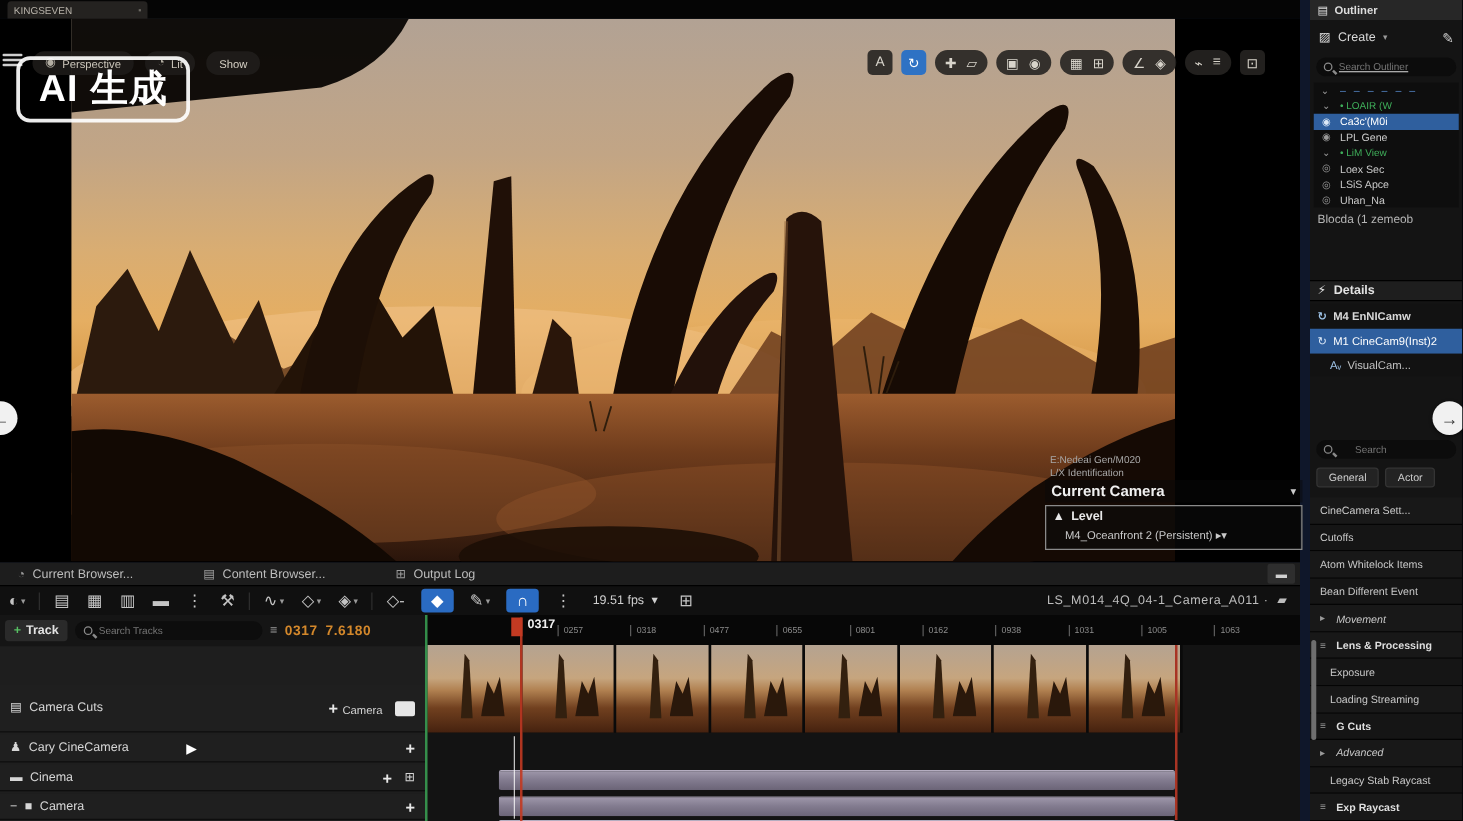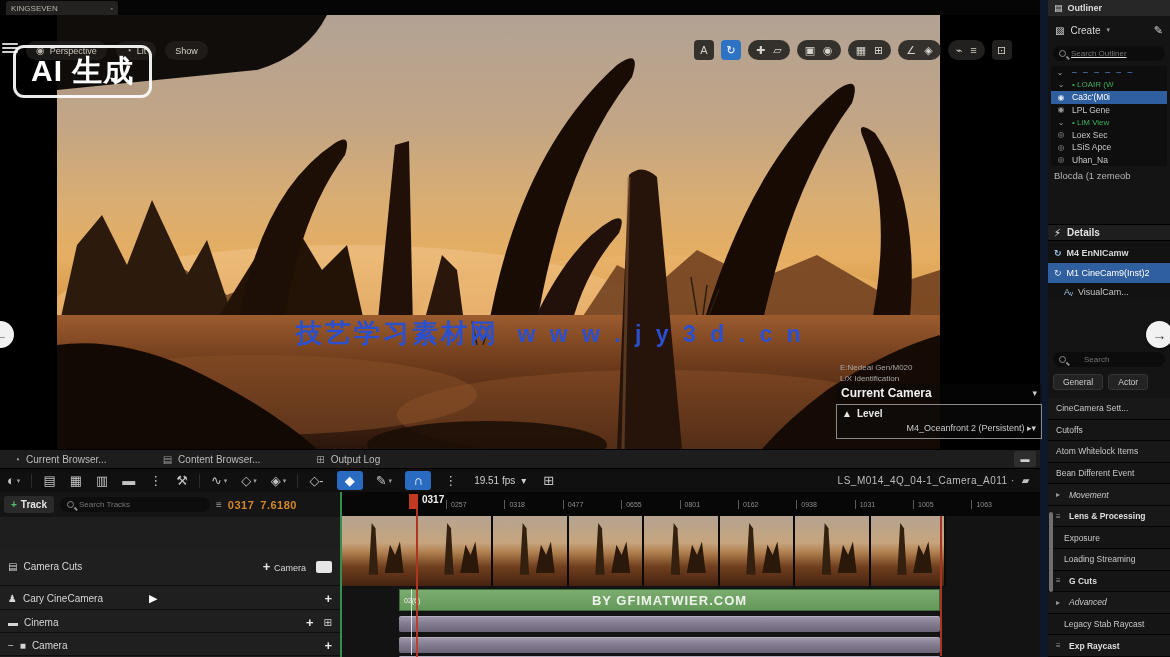--- a/index.html
+++ b/index.html
@@ -42,21 +42,21 @@
   .watermark .cjk { font-size:26px; letter-spacing:3px; }
   .watermark .url { font-size:23px; letter-spacing:4px; margin-left:14px; }
 
   .vp-popup { position:absolute; left:836px; top:347px; width:206px; font-size:8px; color:#a8a8a8; }
   .vp-popup .pl { padding:1px 4px; }
   .pop-head { display:flex; align-items:center; background:rgba(8,8,8,.45); color:#f0f0f0;
               font-size:12px; font-weight:bold; padding:2px 5px; }
   .pop-head .caret { margin-left:auto; font-size:9px; color:#ccc; }
   .pop-box { margin-top:2px; border:1px solid #8a8a8a; background:rgba(12,12,12,.6); padding:3px 5px 5px; }
   .pop-box .lvl { color:#e8e8e8; font-size:10px; font-weight:bold; display:flex; gap:5px; align-items:center; }
-  .pop-box .itm { color:#c9c9c9; font-size:9px; margin:4px 0 0 10px;text-align:right; }
+  .pop-box .itm { color:#c9c9c9; font-size:9px; margin:4px 0 0 10px; }
 
   .nav-circle { position:absolute; width:27px; height:27px; border-radius:50%; background:#f1f1f1;
                 color:#3a3a3a; display:flex; align-items:center; justify-content:center;
                 font-size:14px; box-shadow:0 1px 3px rgba(0,0,0,.6); }
   .nav-left { left:-13px; top:321px; }
   .nav-right { left:1146px; top:321px; }
 
   
   .tabsrow { position:absolute; left:0; top:450px; width:1040px; height:18px; background:#1d1d1d;
              display:flex; align-items:center; font-size:10px; color:#bdbdbd; }
@@ -288,24 +288,20 @@
         <span>∠</span>
         <span>◈</span>
       </div>
       <div class="tool-pill">
         <span>⌁</span>
         <span>≡</span>
       </div>
       <div class="tool-chip">⊡</div>
     </div>
 
-    <div class="watermark">
-      <span class="cjk">技艺学习素材网</span>
-      <span class="url">w w w . j y 3 d . c n</span>
-    </div>
 
     <div class="vp-popup">
       <div class="pl">E:Nedeai Gen/M020</div>
       <div class="pl">L/X Identification</div>
       <div class="pop-head">
         <span>Current Camera</span>
         <span class="caret">▾</span>
       </div>
       <div class="pop-box">
         <div class="lvl">
@@ -454,24 +450,20 @@
         <div class="thumb"></div>
         <div class="thumb"></div>
         <div class="thumb"></div>
         <div class="thumb"></div>
         <div class="thumb"></div>
         <div class="thumb"></div>
         <div class="thumb"></div>
         <div class="thumb"></div>
       </div>
 
-      <div class="greenbar">
-        <span class="gl">02(6)</span>
-        <span class="gt">BY GFIMATWIER.COM</span>
-      </div>
       <div class="kfbar b1"></div>
       <div class="kfbar b2"></div>
       <div class="kfbar b3"></div>
 
       <div class="start-line"></div>
       <div class="end-line"></div>
       <div class="ph-line"></div>
       <div class="white-line"></div>
     </div>
   </div>

